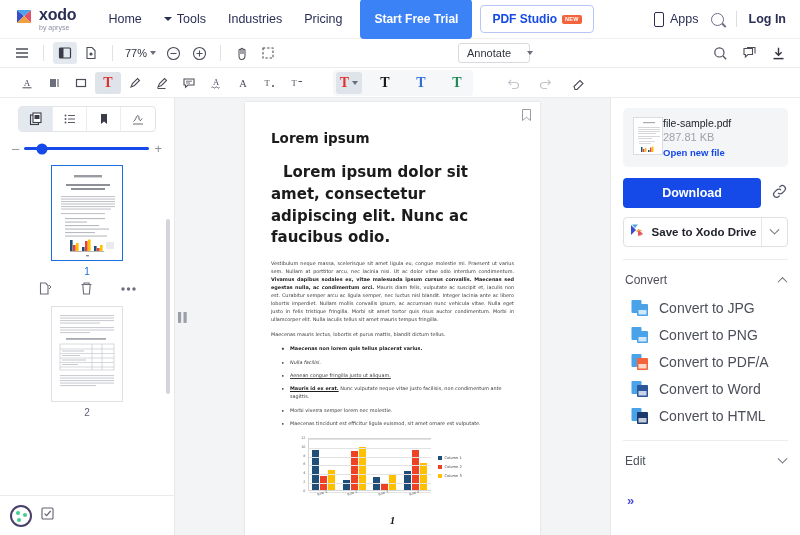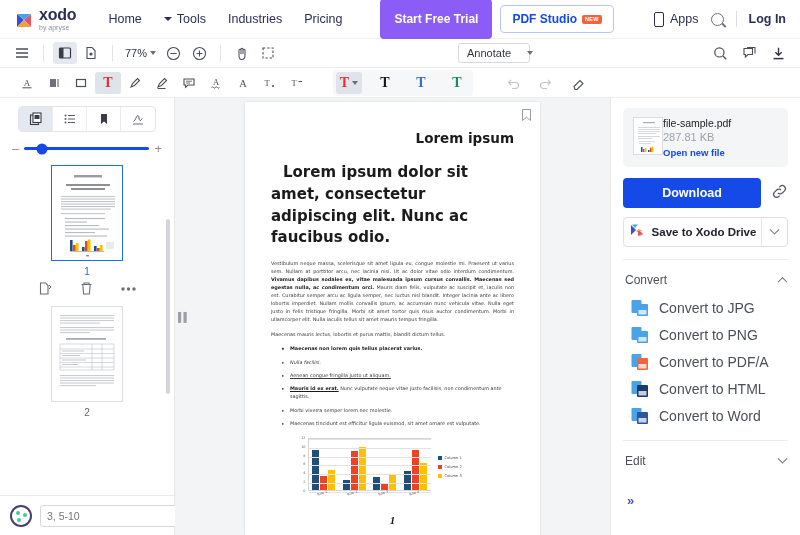--- a/index.html
+++ b/index.html
@@ -9,40 +9,40 @@
     background: #ffffff; overflow: hidden;
   }
   .app { width: 800px; height: 535px; position: relative; display: flex; flex-direction: column; }
 
   
   .site-header {
     height: 39px; min-height: 39px; background: #fff;
     display: flex; align-items: center; padding: 0 14px;
     border-bottom: 1px solid #f0f0f2;
   }
-  .logo-wrap { display: flex; align-items: flex-end; gap: 5px; }
+  .logo-wrap { display: flex; align-items: flex-start; gap: 5px; }
   .logo-mark { width: 20px; height: 20px; position: relative; }
   .logo-text { display: flex; flex-direction: column; line-height: 1; }
   .logo-name { font-size: 16px; font-weight: bold; color: #2b2f55; letter-spacing: -0.2px; }
   .logo-sub { font-size: 7px; color: #8d8fa3; margin-top: 1px; }
 
   .nav { display: flex; align-items: center; margin-left: 22px; gap: 2px; }
   .nav-item {
     font-size: 12.5px; color: #2b2f55; padding: 6px 10px;
     cursor: pointer; white-space: nowrap;
   }
   .nav-item.with-caret { display: flex; align-items: center; gap: 5px; }
   .caret-dn {
     width: 0; height: 0; border-left: 4px solid transparent;
     border-right: 4px solid transparent; border-top: 4.5px solid #2b2f55;
   }
   .btn-trial {
-    background: #8b5cf6; color: #fff; font-size: 12px; font-weight: bold;
+    background: #3b82f6; color: #fff; font-size: 12px; font-weight: bold;
     padding: 13px 14px; border-radius: 4px; border: none; cursor: pointer;
-    margin-left: 28px; white-space: nowrap;
+    margin-left: 8px; white-space: nowrap;
   }
   .btn-studio {
     background: #fff; color: #1549e8; font-size: 12px; font-weight: bold;
     padding: 6px 11px; border-radius: 4px; border: 1px solid #b9c6f5;
     cursor: pointer; margin-left: 8px; display: flex; align-items: center; gap: 5px;
     white-space: nowrap;
   }
   .badge-new {
     background: #f4643a; color: #fff; font-size: 5.5px; font-weight: bold;
     padding: 1.5px 3px; border-radius: 2px; letter-spacing: 0.2px;
@@ -170,21 +170,21 @@
   .v-handle {
     position: absolute; left: 3px; top: 50%; transform: translateY(-50%);
     font-size: 9px; color: #9c9ea8; cursor: pointer; letter-spacing: -1px;
   }
   .page-sheet {
     width: 295px; background: #fff; margin-top: 4px; position: relative;
     box-shadow: 0 0 2px rgba(0,0,0,0.14); padding: 14px 26px 0;
   }
   .bookmark-ic { position: absolute; right: 8px; top: 6px; cursor: pointer; }
   .doc-h1 {
-    text-align: right; font-size: 13.5px; font-weight: bold; color: #1b1b1b;
+    text-align: left; font-size: 13.5px; font-weight: bold; color: #1b1b1b;
     margin: 14px 0 16px; font-family: "DejaVu Sans", sans-serif;
   }
   .doc-h2 {
     font-size: 15px; font-weight: bold; color: #1b1b1b; line-height: 1.45;
     text-indent: 12px; margin-bottom: 11px; font-family: "DejaVu Sans", sans-serif;
   }
   .doc-p {
     font-size: 4.9px; color: #3a3a3a; line-height: 1.62; text-align: justify;
     margin-bottom: 7px; font-family: "DejaVu Sans", sans-serif;
   }
@@ -636,21 +636,20 @@
           <div class="thumb-num">2</div>
         </div>
       </div>
 
       <div class="lp-bottom">
         <div class="cookie-ic">
           <i style="left:4px;top:4px;"></i>
             <i style="left:11px;top:6px;"></i>
             <i style="left:5px;top:11px;"></i>
         </div>
-        <input class="page-input" placeholder="3, 5-10" style="">
         <span class="chk-btn">
           <svg width="15" height="15" viewBox="0 0 15 15">
               <rect x="2" y="2" width="11" height="11" rx="1" fill="none" stroke="#60636e" stroke-width="1.1"></rect>
               <path d="M4.6 7.6l2 2 4-4.6" fill="none" stroke="#60636e" stroke-width="1.2"></path>
             </svg>
         </span>
       </div>
     </div>
 
     <div class="viewer">
@@ -838,33 +837,33 @@
             <span class="conv-ic"><svg width="18" height="18" viewBox="0 0 18 18">
                 <rect x="0.5" y="1" width="10" height="13" rx="1" fill="#4aa3e8"></rect>
                 <rect x="6" y="5" width="11" height="12" rx="1" fill="#f4643a"></rect>
                 <rect x="7.5" y="11" width="8" height="4.5" fill="rgba(255,255,255,.75)"></rect>
               </svg></span>
             <span class="conv-txt">Convert to PDF/A</span>
           </div>
           <div class="conv-item">
             <span class="conv-ic"><svg width="18" height="18" viewBox="0 0 18 18">
                 <rect x="0.5" y="1" width="10" height="13" rx="1" fill="#4aa3e8"></rect>
+                <rect x="6" y="5" width="11" height="12" rx="1" fill="#2b579a"></rect>
+                <rect x="7.5" y="11" width="8" height="4.5" fill="rgba(255,255,255,.75)"></rect>
+              </svg></span>
+            <span class="conv-txt">Convert to Word</span>
+          </div>
+          <div class="conv-item">
+            <span class="conv-ic"><svg width="18" height="18" viewBox="0 0 18 18">
+                <rect x="0.5" y="1" width="10" height="13" rx="1" fill="#4aa3e8"></rect>
                 <rect x="6" y="5" width="11" height="12" rx="1" fill="#1b3a6b"></rect>
                 <rect x="7.5" y="11" width="8" height="4.5" fill="rgba(255,255,255,.75)"></rect>
               </svg></span>
             <span class="conv-txt">Convert to HTML</span>
           </div>
-          <div class="conv-item">
-            <span class="conv-ic"><svg width="18" height="18" viewBox="0 0 18 18">
-                <rect x="0.5" y="1" width="10" height="13" rx="1" fill="#4aa3e8"></rect>
-                <rect x="6" y="5" width="11" height="12" rx="1" fill="#2b579a"></rect>
-                <rect x="7.5" y="11" width="8" height="4.5" fill="rgba(255,255,255,.75)"></rect>
-              </svg></span>
-            <span class="conv-txt">Convert to Word</span>
-          </div>
         </div>
 
       <div class="sec-head edit">
         <span class="sec-title">Edit</span>
         <span class="chev dn"></span>
       </div>
 
       <div class="expand-more">»</div>
     </div>
 

